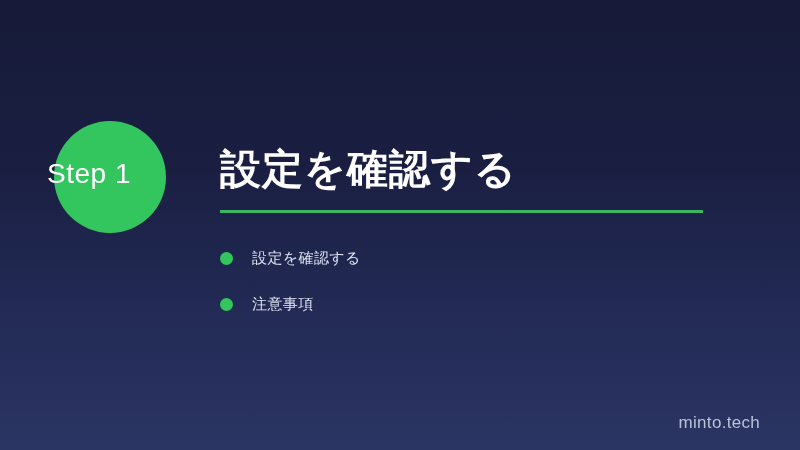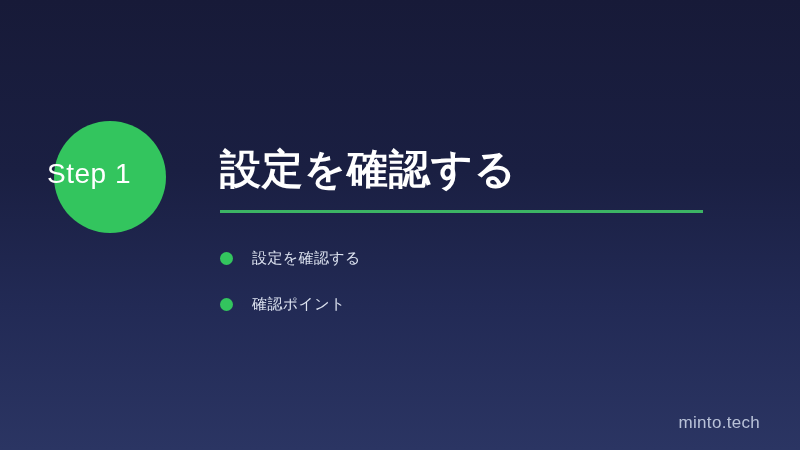--- a/index.html
+++ b/index.html
@@ -131,20 +131,20 @@
 
     <div id="title-divider"></div>
 
     <ul id="bullet-list">
       <li class="bullet-item">
         <span class="bullet-dot"></span>
         <span class="bullet-text">設定を確認する</span>
       </li>
       <li class="bullet-item">
         <span class="bullet-dot"></span>
-        <span class="bullet-text">確認ポイント</span>
+        <span class="bullet-text">注意事項</span>
       </li>
     </ul>
   </div>
 
   <div id="footer-brand">minto.tech</div>
 
 </div>
 
 </body></html>

